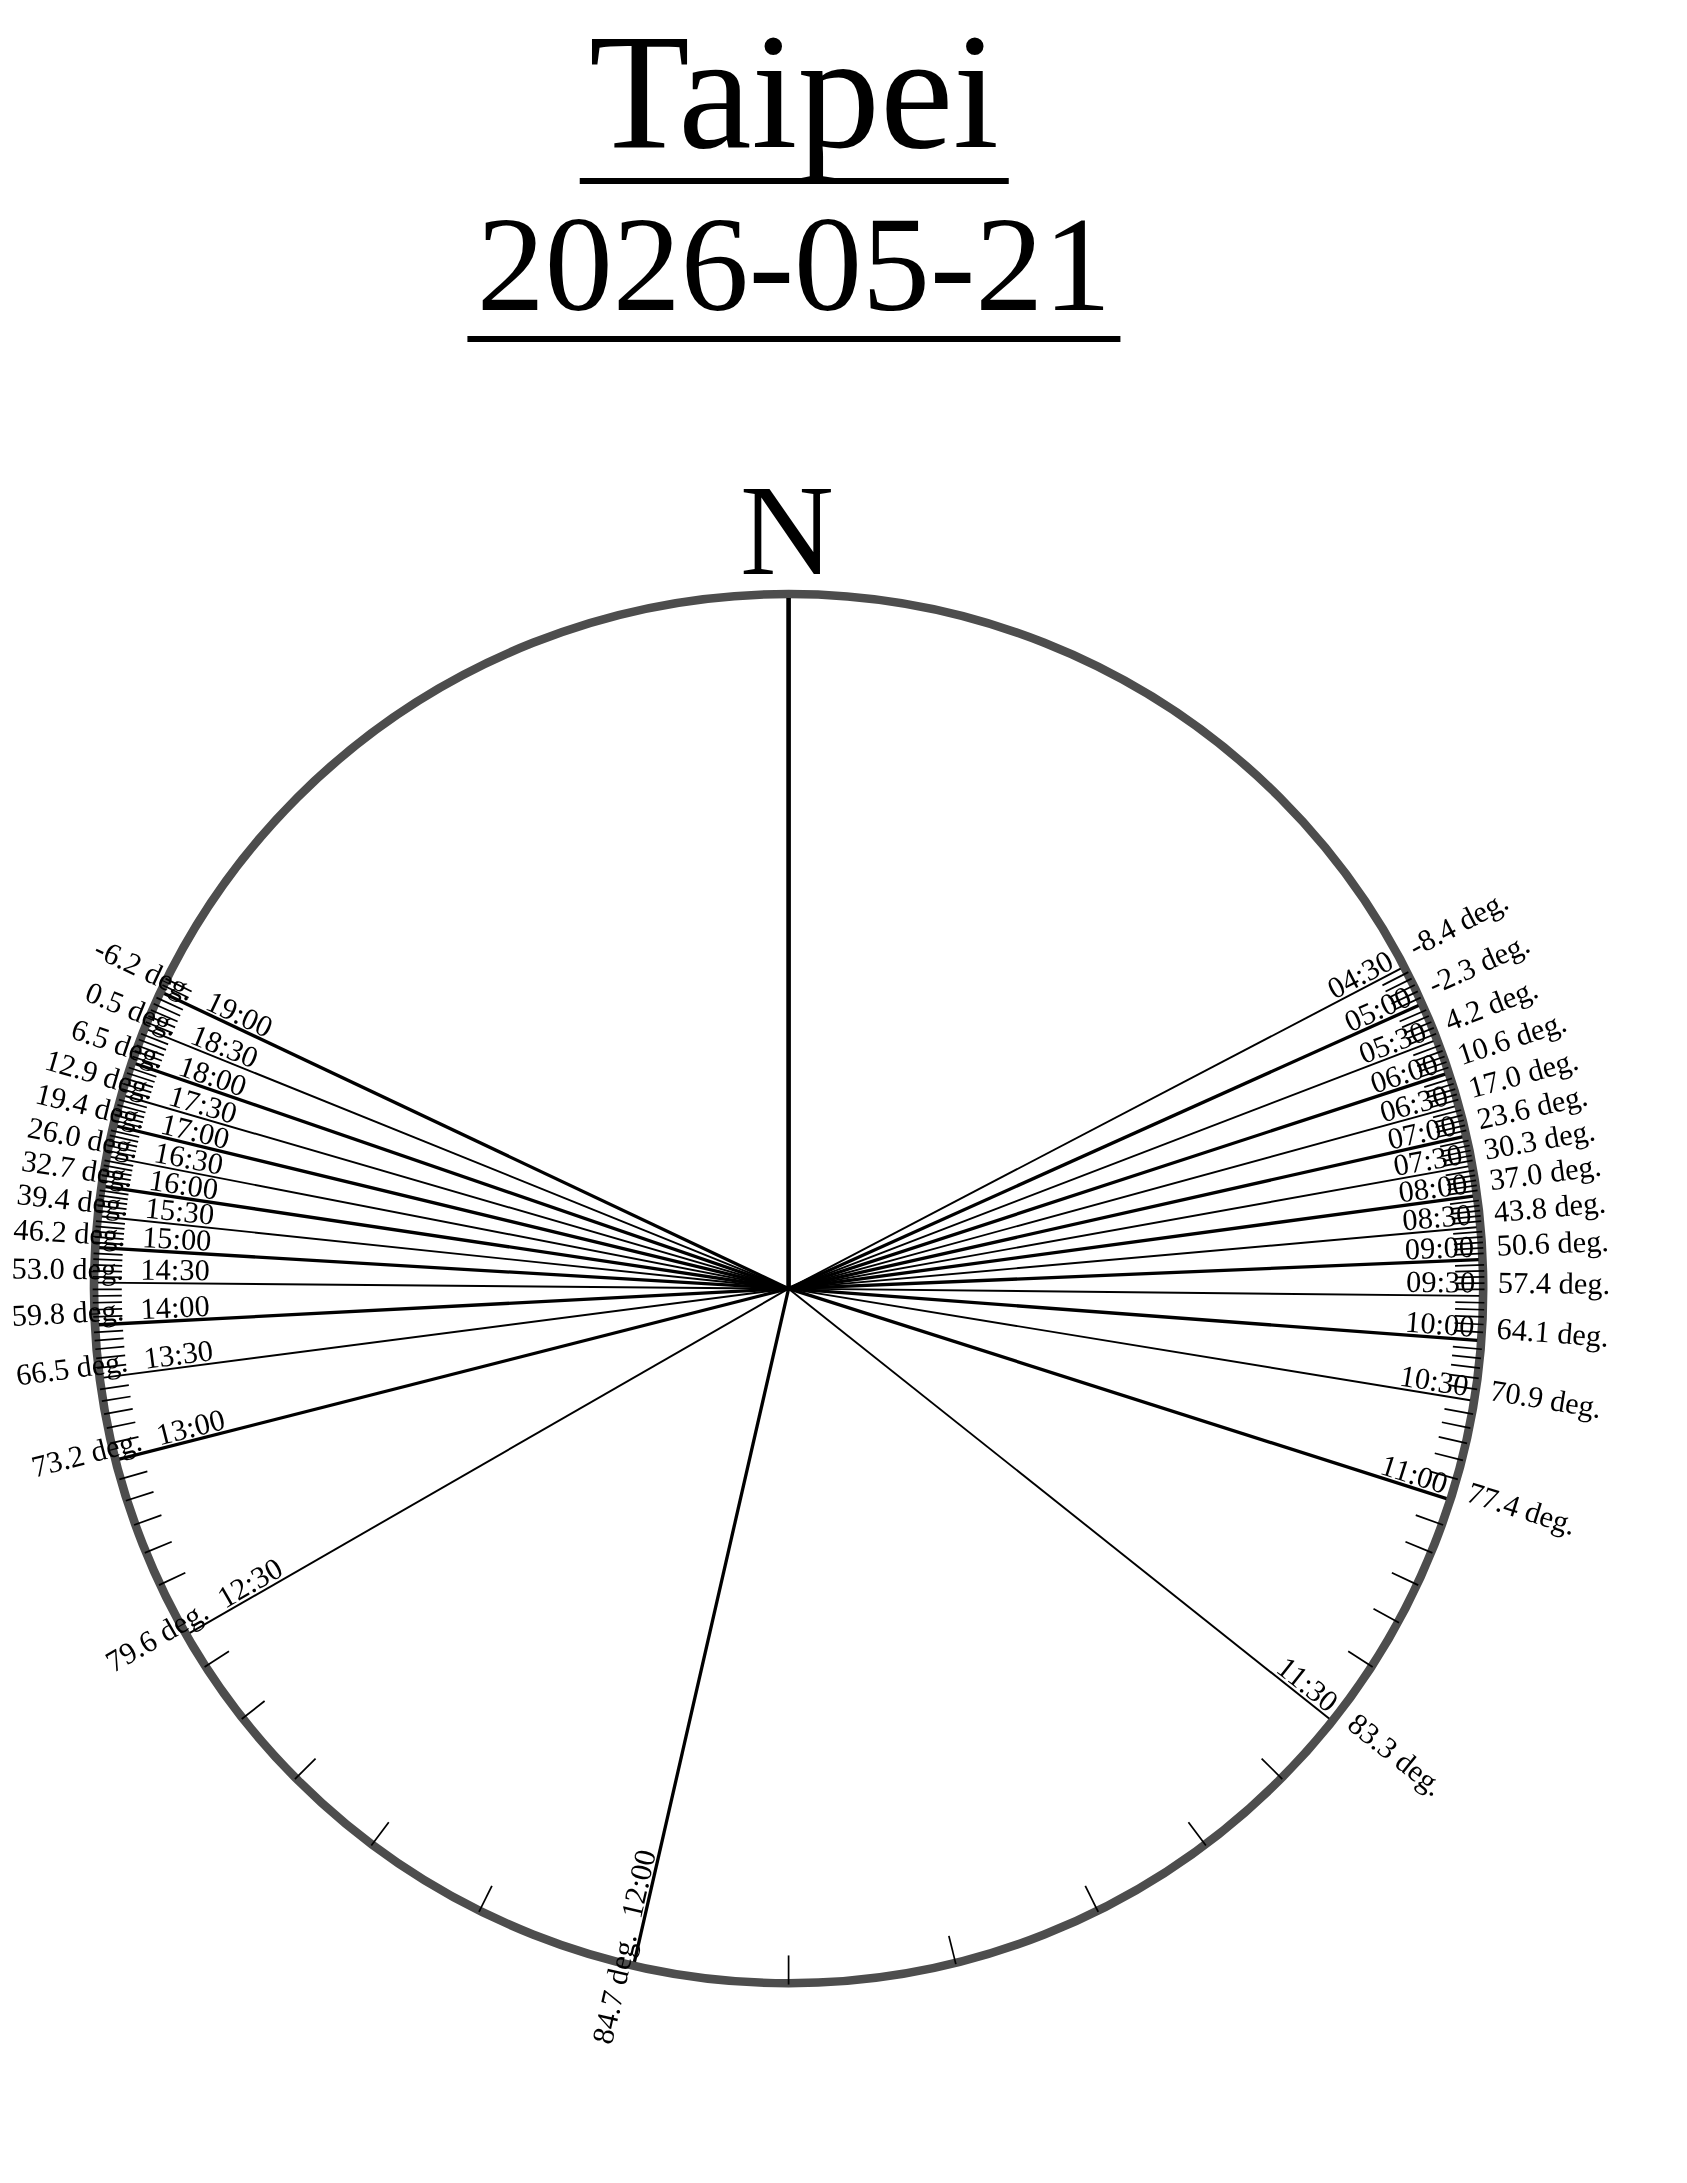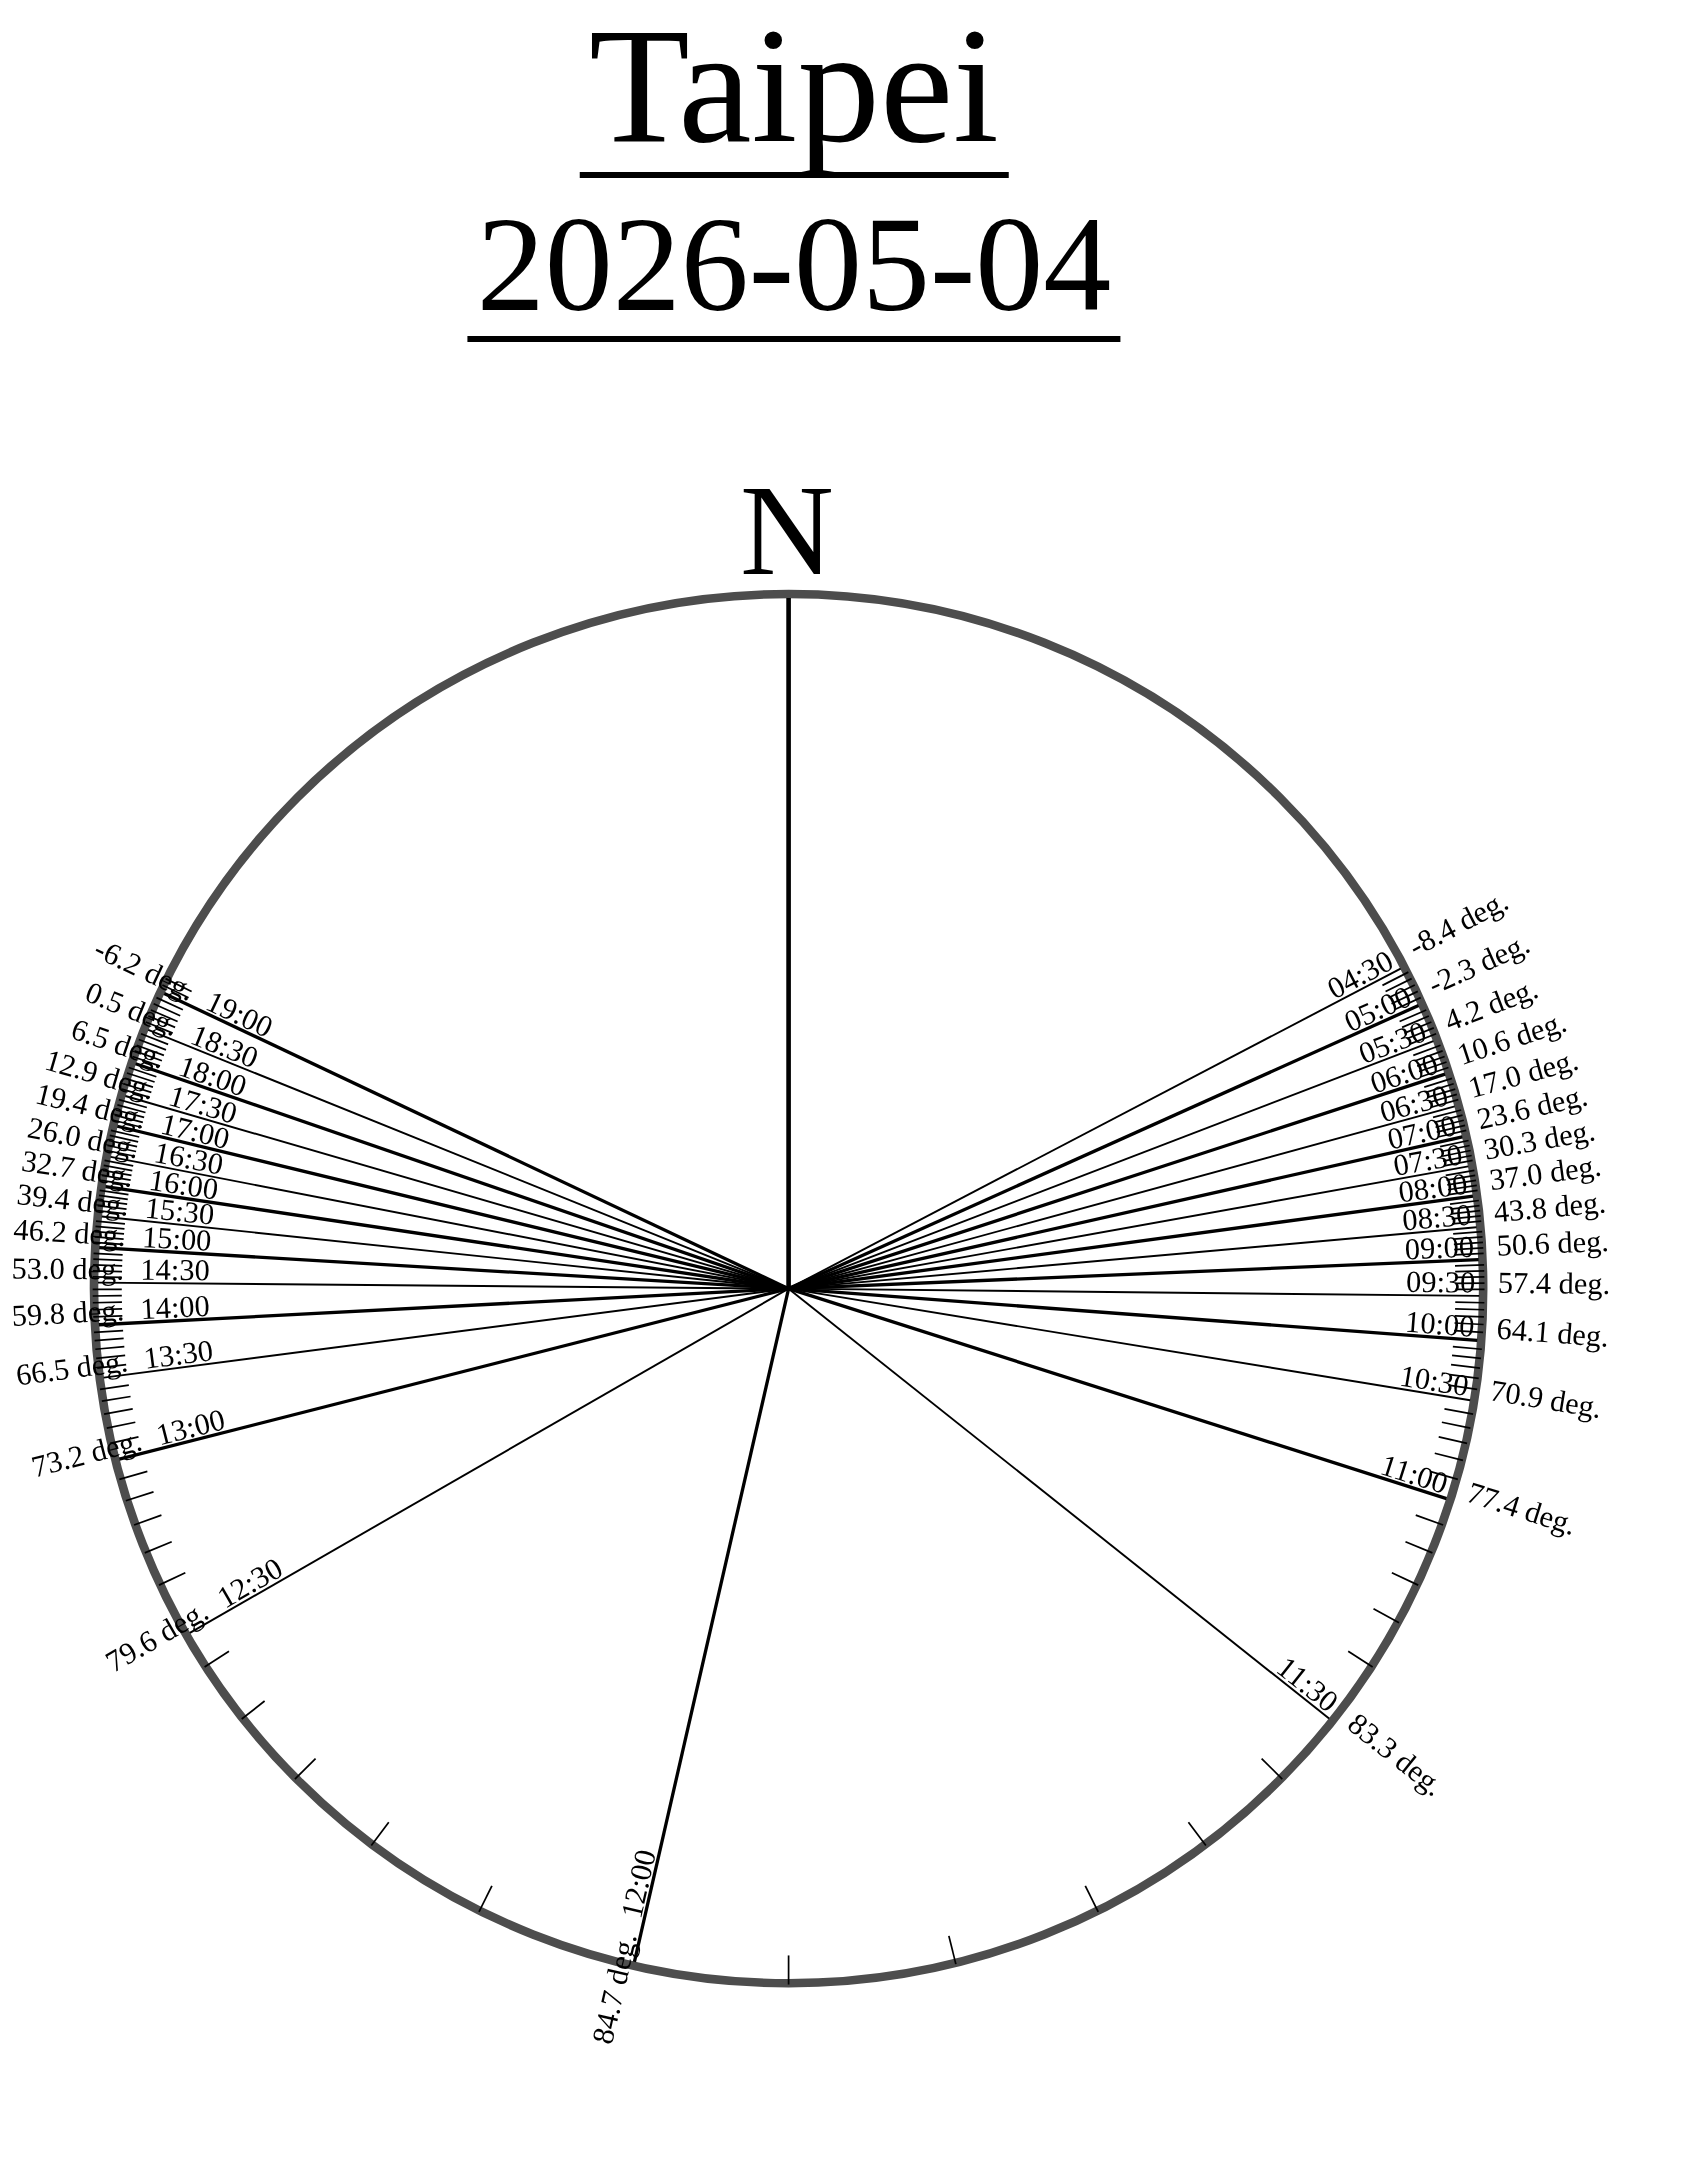--- a/index.html
+++ b/index.html
@@ -8,37 +8,37 @@
     background:#ffffff;
     font-family:"Liberation Serif","DejaVu Serif",serif;
     color:#000;
   }
   .hdr{
     position:absolute;left:794px;transform:translateX(-50%);
     line-height:1.0;white-space:nowrap;
     border-bottom:6.6px solid #000;
     padding:0 9.3px 4px 9.3px;
   }
-  .title{top:3px;font-size:165px;text-align:right;}
+  .title{top:9px;font-size:165px;text-align:right;}
   .date{top:196px;font-size:136px;}
   .north{
     position:absolute;left:787px;top:465px;transform:translateX(-50%);
     font-size:130px;line-height:1.0;
   }
   svg{position:absolute;left:0;top:0;}
   svg text{
     font-family:"Liberation Serif","DejaVu Serif",serif;
     font-size:46px;fill:#000;
   }
 </style>
 </head>
 <body>
 
 <div class="hdr title">Taipei</div>
-<div class="hdr date">2026-05-04</div>
+<div class="hdr date">2026-05-21</div>
 <div class="north">N</div>
 
 <svg id="chart" width="1687" height="2183" viewBox="0 0 2550 3300">
     <circle cx="1192" cy="1948" r="1050" fill="none" stroke="#4d4d4d" stroke-width="13"></circle>
     <line x1="1192" y1="1948" x2="1192" y2="904" stroke="#000000" stroke-width="7"></line>
     <line x1="2089.7169175010863" y1="1489.5587976279317" x2="2128.902973423753" y2="1469.547475302167" stroke="#000000" stroke-width="2.6"></line>
     <line x1="2094.4575963208126" y1="1498.9629337762176" x2="2133.8505866364035" y2="1479.3621094569253" stroke="#000000" stroke-width="2.6"></line>
     <line x1="2099.0198828164152" y1="1508.2512851915358" x2="2138.612020558402" y2="1489.0559047832296" stroke="#000000" stroke-width="2.6"></line>
     <line x1="2103.4112376880303" y1="1517.4264803590768" x2="2143.195061555365" y2="1498.631604501735" stroke="#000000" stroke-width="2.6"></line>
     <line x1="2107.6387736160136" y1="1526.491238227528" x2="2147.6071327817917" y2="1508.092046245396" stroke="#000000" stroke-width="2.6"></line>

